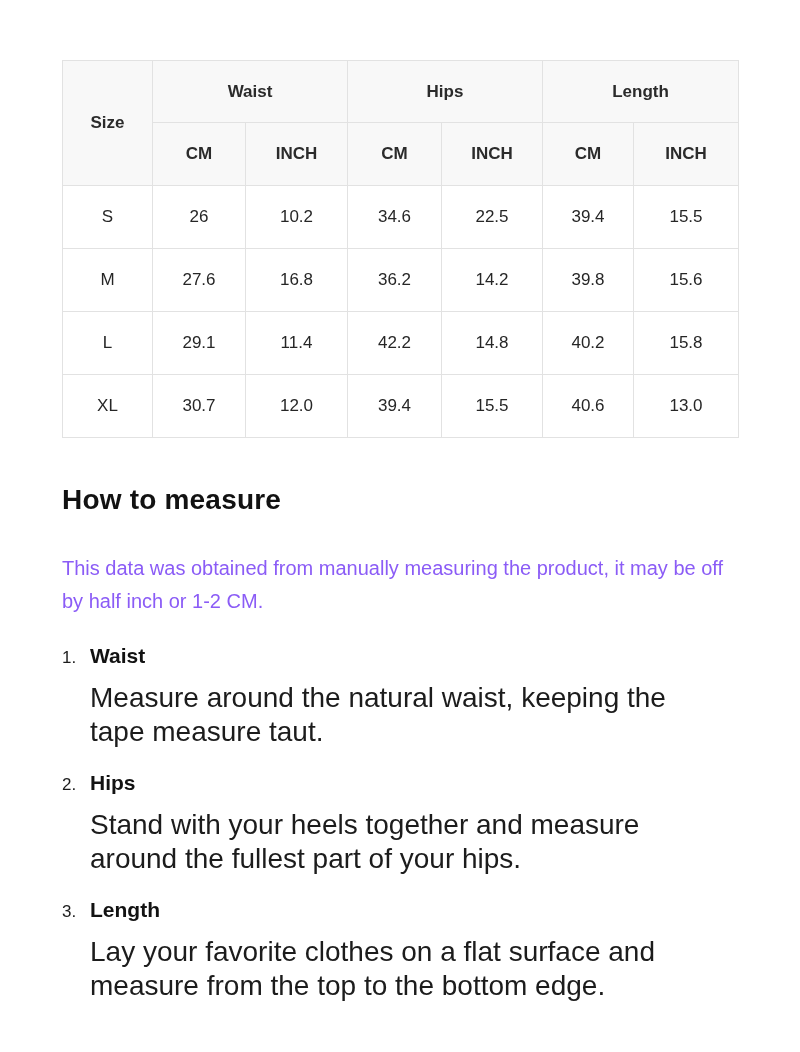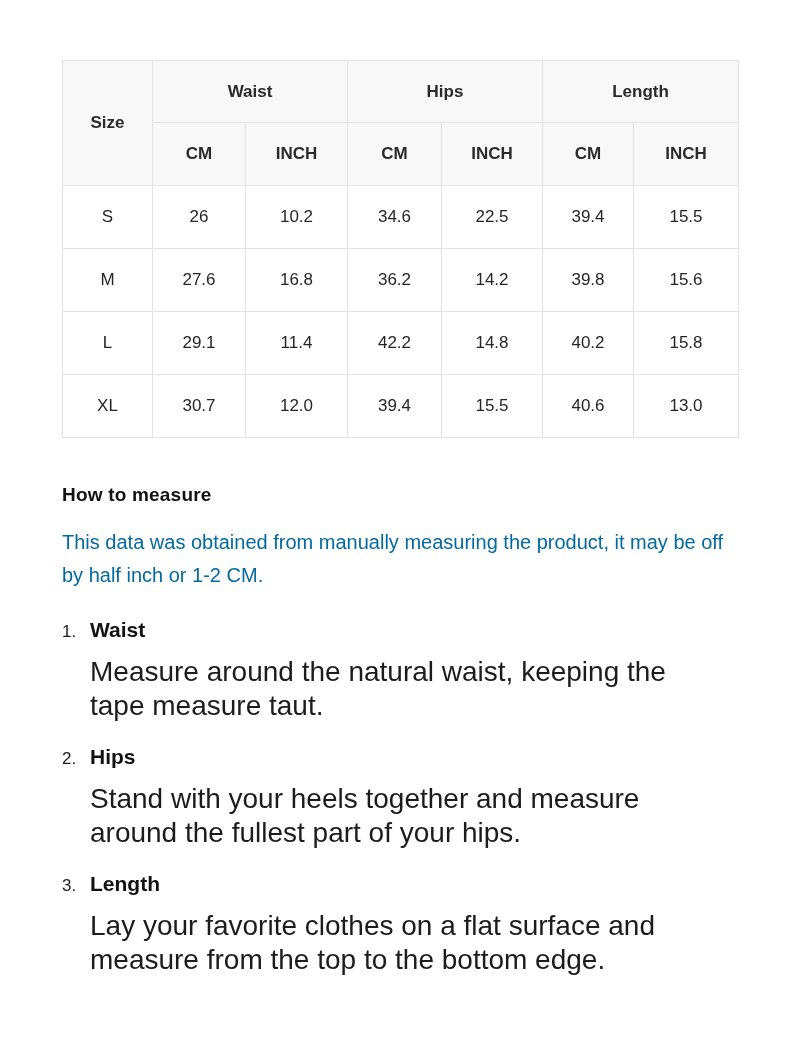--- a/index.html
+++ b/index.html
@@ -33,30 +33,30 @@
     color: #2b2b2b;
   }
   tr.group-row    { height: 62px; }
   tr.unit-row     { height: 63px; }
   tr.data-row     { height: 63px; }
   table.size-chart tbody td { background: #ffffff; font-weight: normal; }
 
   
   .section-heading {
     margin-top: 46px;
-    font-size: 19px;
+    font-size: 28px;
     font-weight: bold;
     color: #121212;
     letter-spacing: 0.2px;
   }
   .section-intro {
-    margin-top: 20px;
+    margin-top: 36px;
     font-size: 20px;
     line-height: 33px;
-    color: #0369a1;
+    color: #8b5cf6;
   }
   ol.steps { margin-top: 26px; list-style: none; }
   .step { margin-bottom: 22px; }
   .step-heading { display: flex; align-items: baseline; }
   .step-number {
     width: 28px;
     flex: 0 0 28px;
     font-size: 17px;
     color: #1c1c1c;
   }

